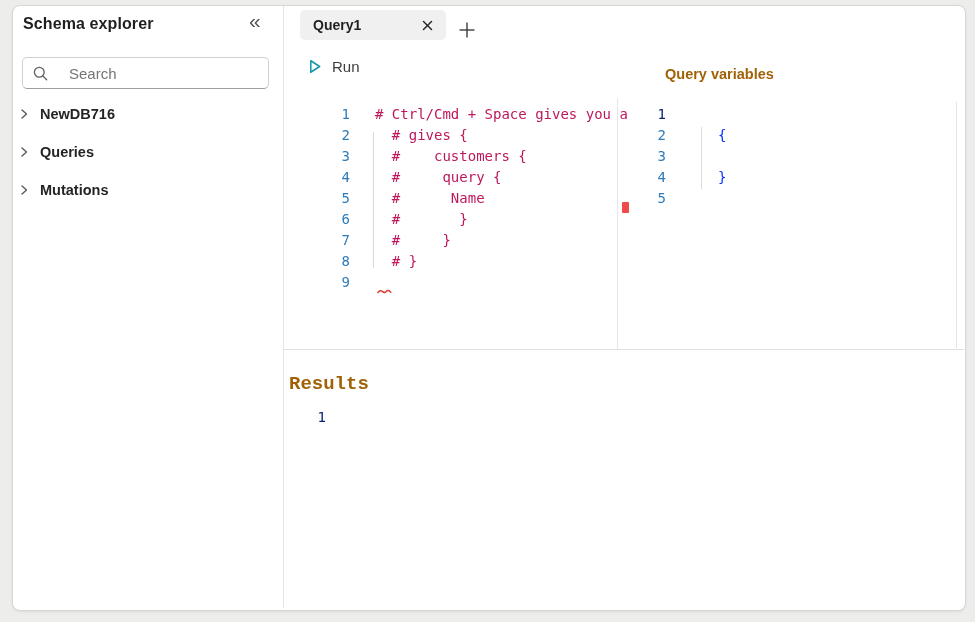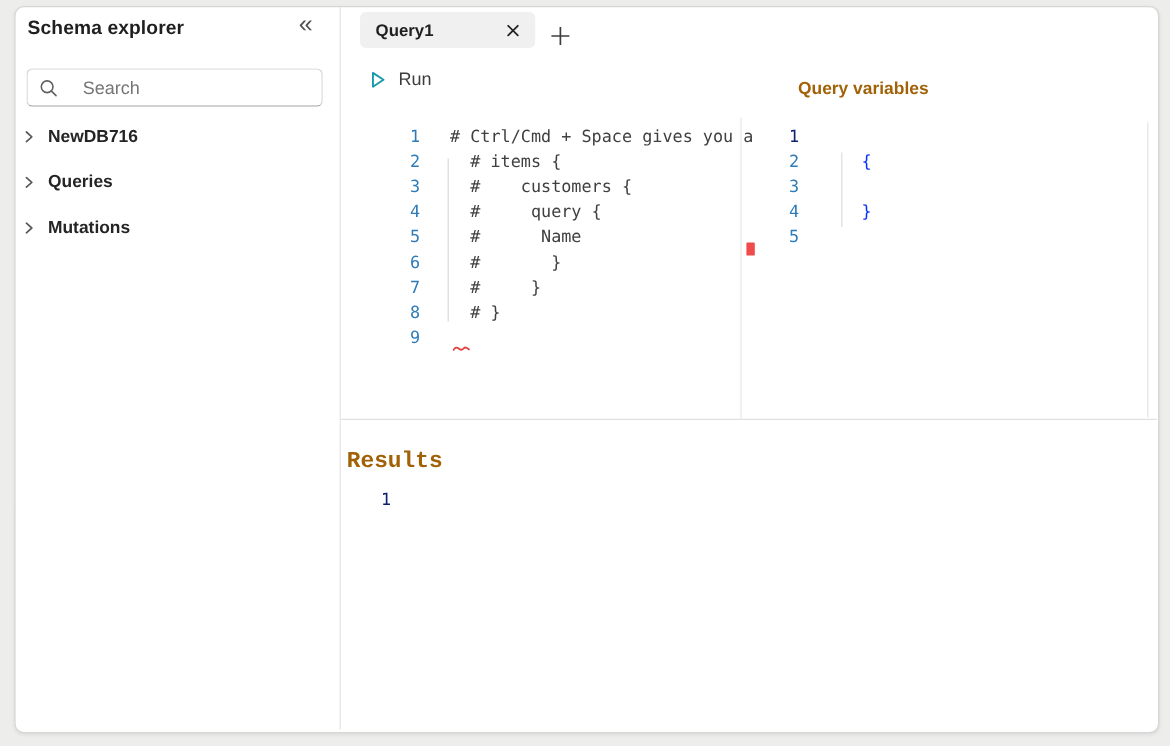--- a/index.html
+++ b/index.html
@@ -32,21 +32,21 @@
            justify-content:center;cursor:pointer;}
 
   
   .run-btn{left:306px;top:55px;display:flex;align-items:center;gap:9px;cursor:pointer;height:22px;text-align:right;}
   .run-btn .run-label{font-size:15px;color:#3d3d3d;}
 
   
   .mono{font-family:"DejaVu Sans Mono","Liberation Mono",monospace;font-size:14px;line-height:21px;}
   .gutter div{height:21px;text-align:right;}
   .qe-gutter{left:328px;top:104px;width:22px;color:#2e7bb8;}
-  .qe-code{left:375px;top:104px;width:257px;overflow:hidden;color:#404040;}
+  .qe-code{left:375px;top:104px;width:257px;overflow:hidden;color:#be185d;}
   .qe-code div{height:21px;white-space:pre;}
   .qe-guide{left:373px;top:132px;width:1px;height:136px;background:#d9d9d9;}
   .squiggle{left:377px;top:281px;}
   .error-marker{left:622px;top:202px;width:7px;height:11px;background:#f04a4a;border-radius:1px;}
   .v-divider{left:617px;top:98px;width:1px;height:251px;background:#e7e7e7;}
 
   .qv-title{left:665px;top:66px;font-size:14.5px;font-weight:700;color:#a16207;}
   .qv-gutter{left:648px;top:104px;width:18px;color:#2e7bb8;}
   .qv-gutter div:first-child{color:#0b216f;}
   .qv-code{left:718px;top:104px;color:#0431fa;}
@@ -124,21 +124,21 @@
     <div>3</div>
     <div>4</div>
     <div>5</div>
     <div>6</div>
     <div>7</div>
     <div>8</div>
     <div>9</div>
   </div>
   <div class="abs mono qe-code">
     <div># Ctrl/Cmd + Space gives you a</div>
-    <div>  # items {</div>
+    <div>  # gives {</div>
     <div>  #    customers {</div>
     <div>  #     query {</div>
     <div>  #      Name</div>
     <div>  #       }</div>
     <div>  #     }</div>
     <div>  # }</div>
     <div></div>
   </div>
   <div class="abs qe-guide"></div>
   <div class="abs squiggle">

